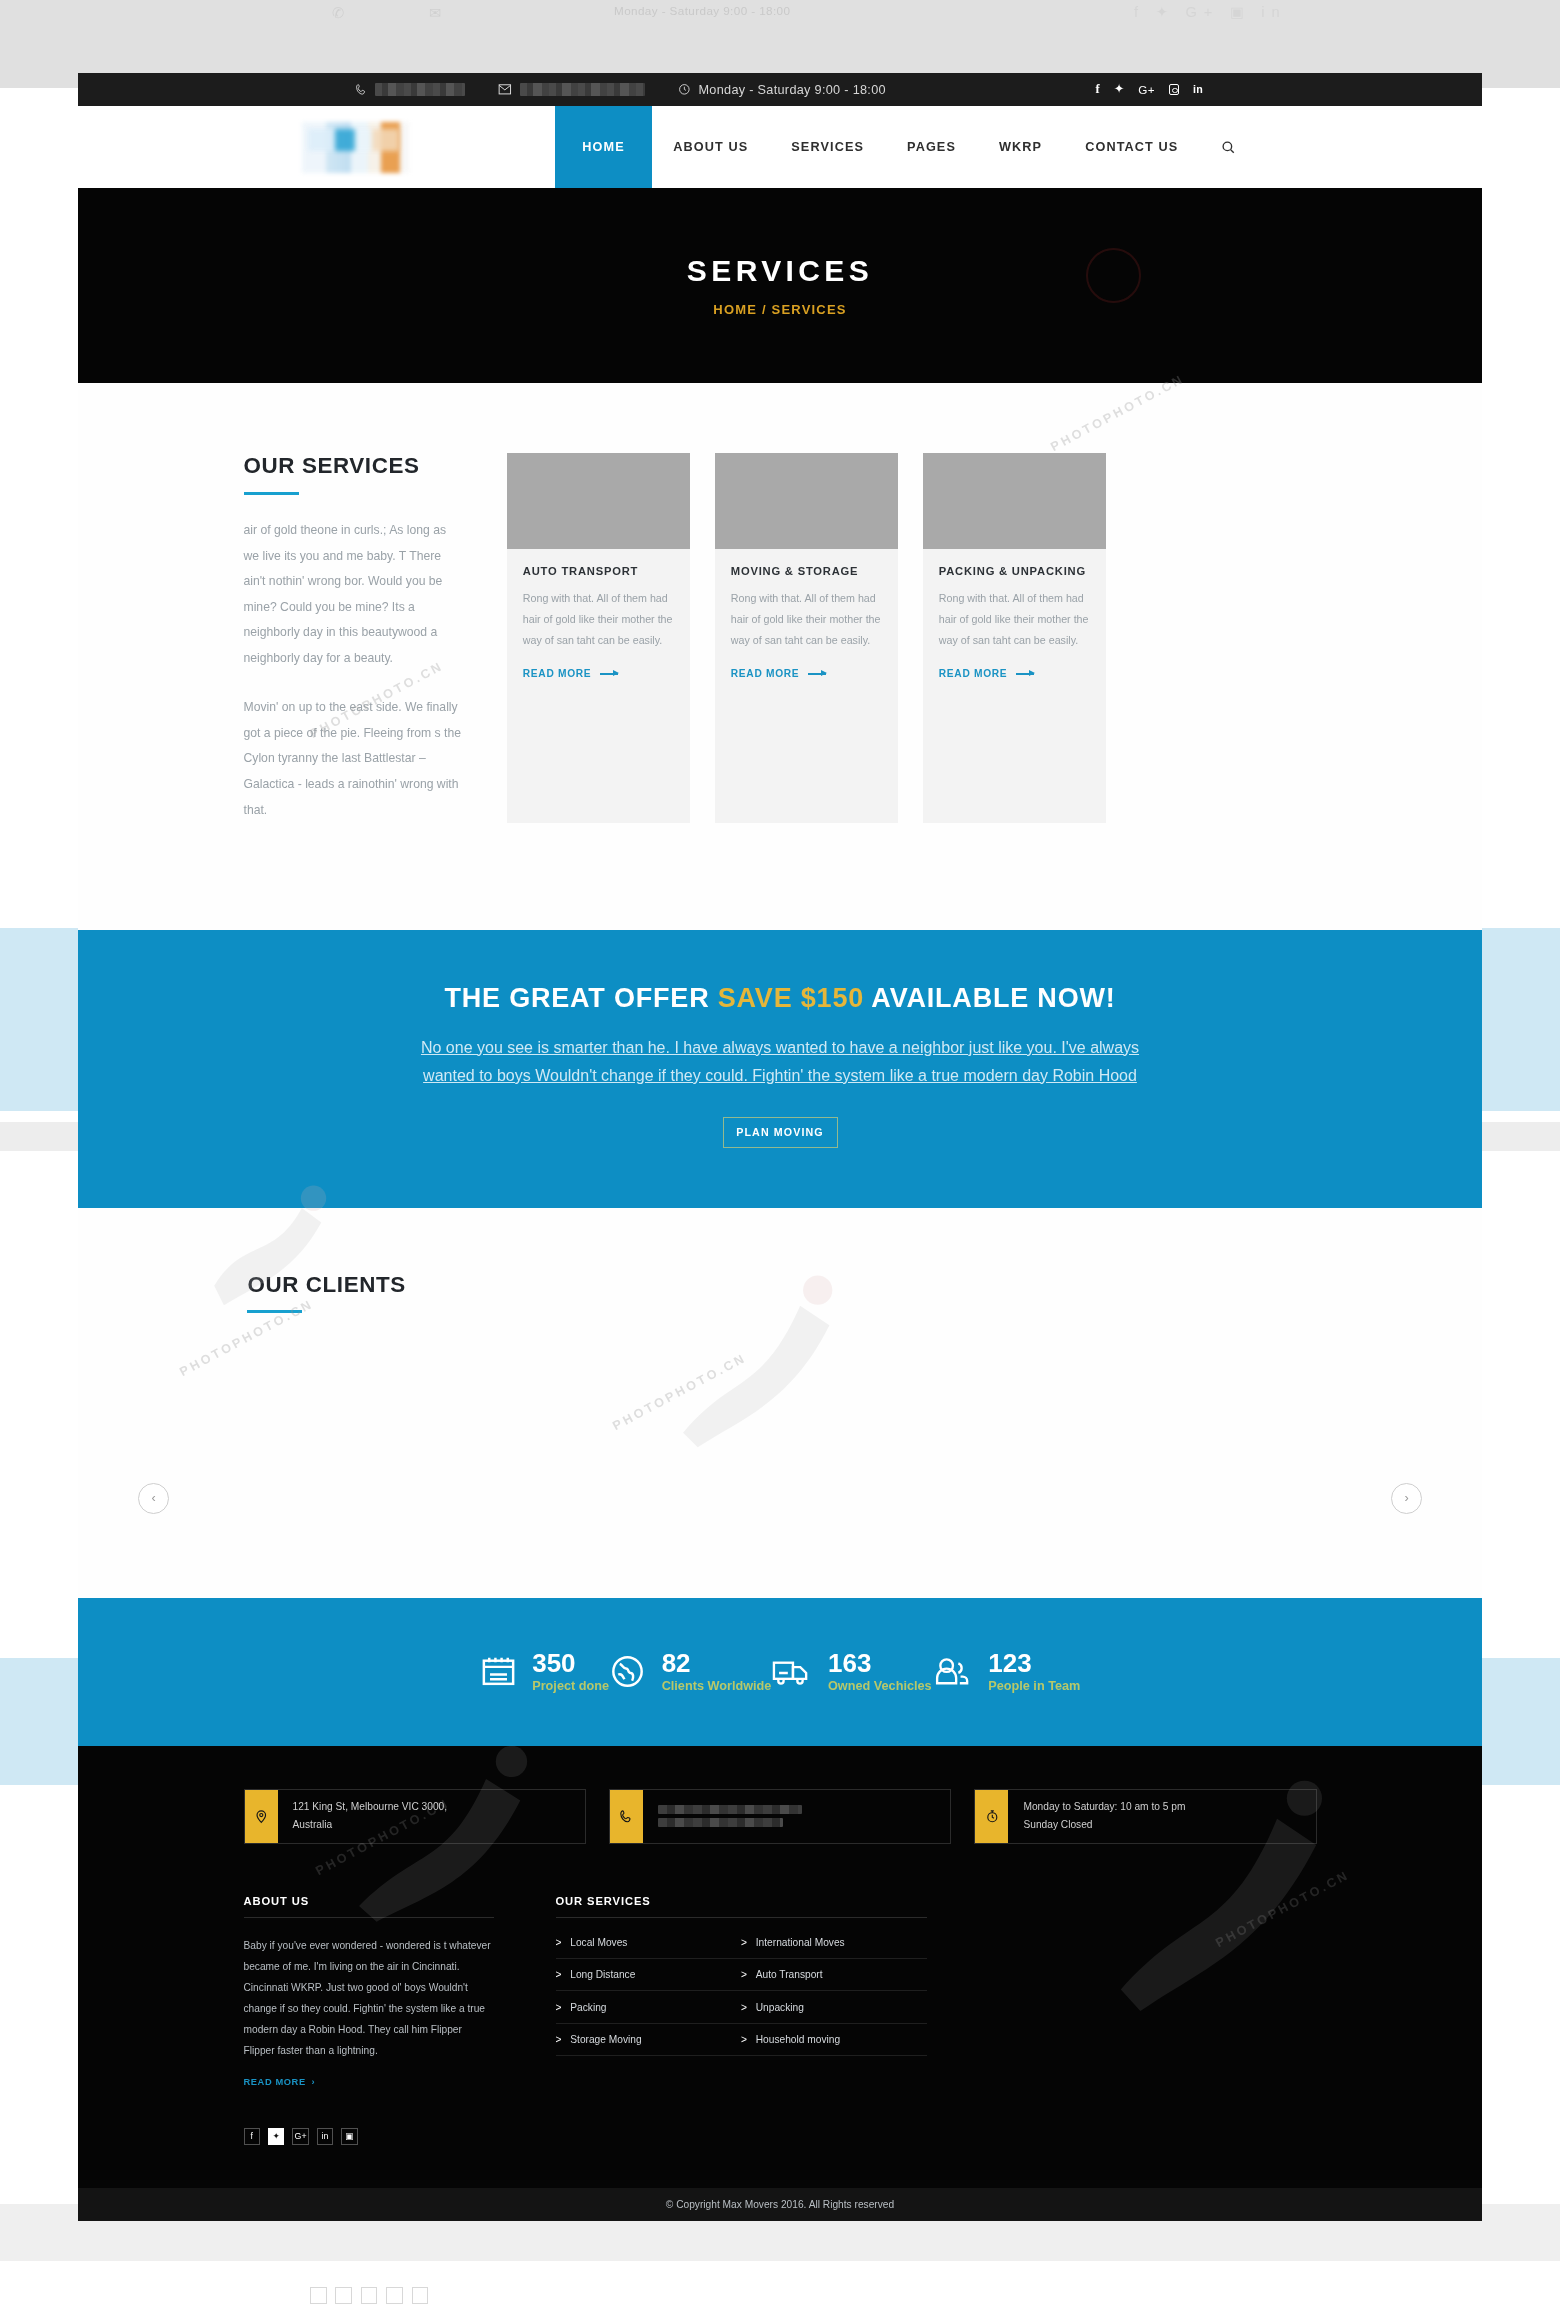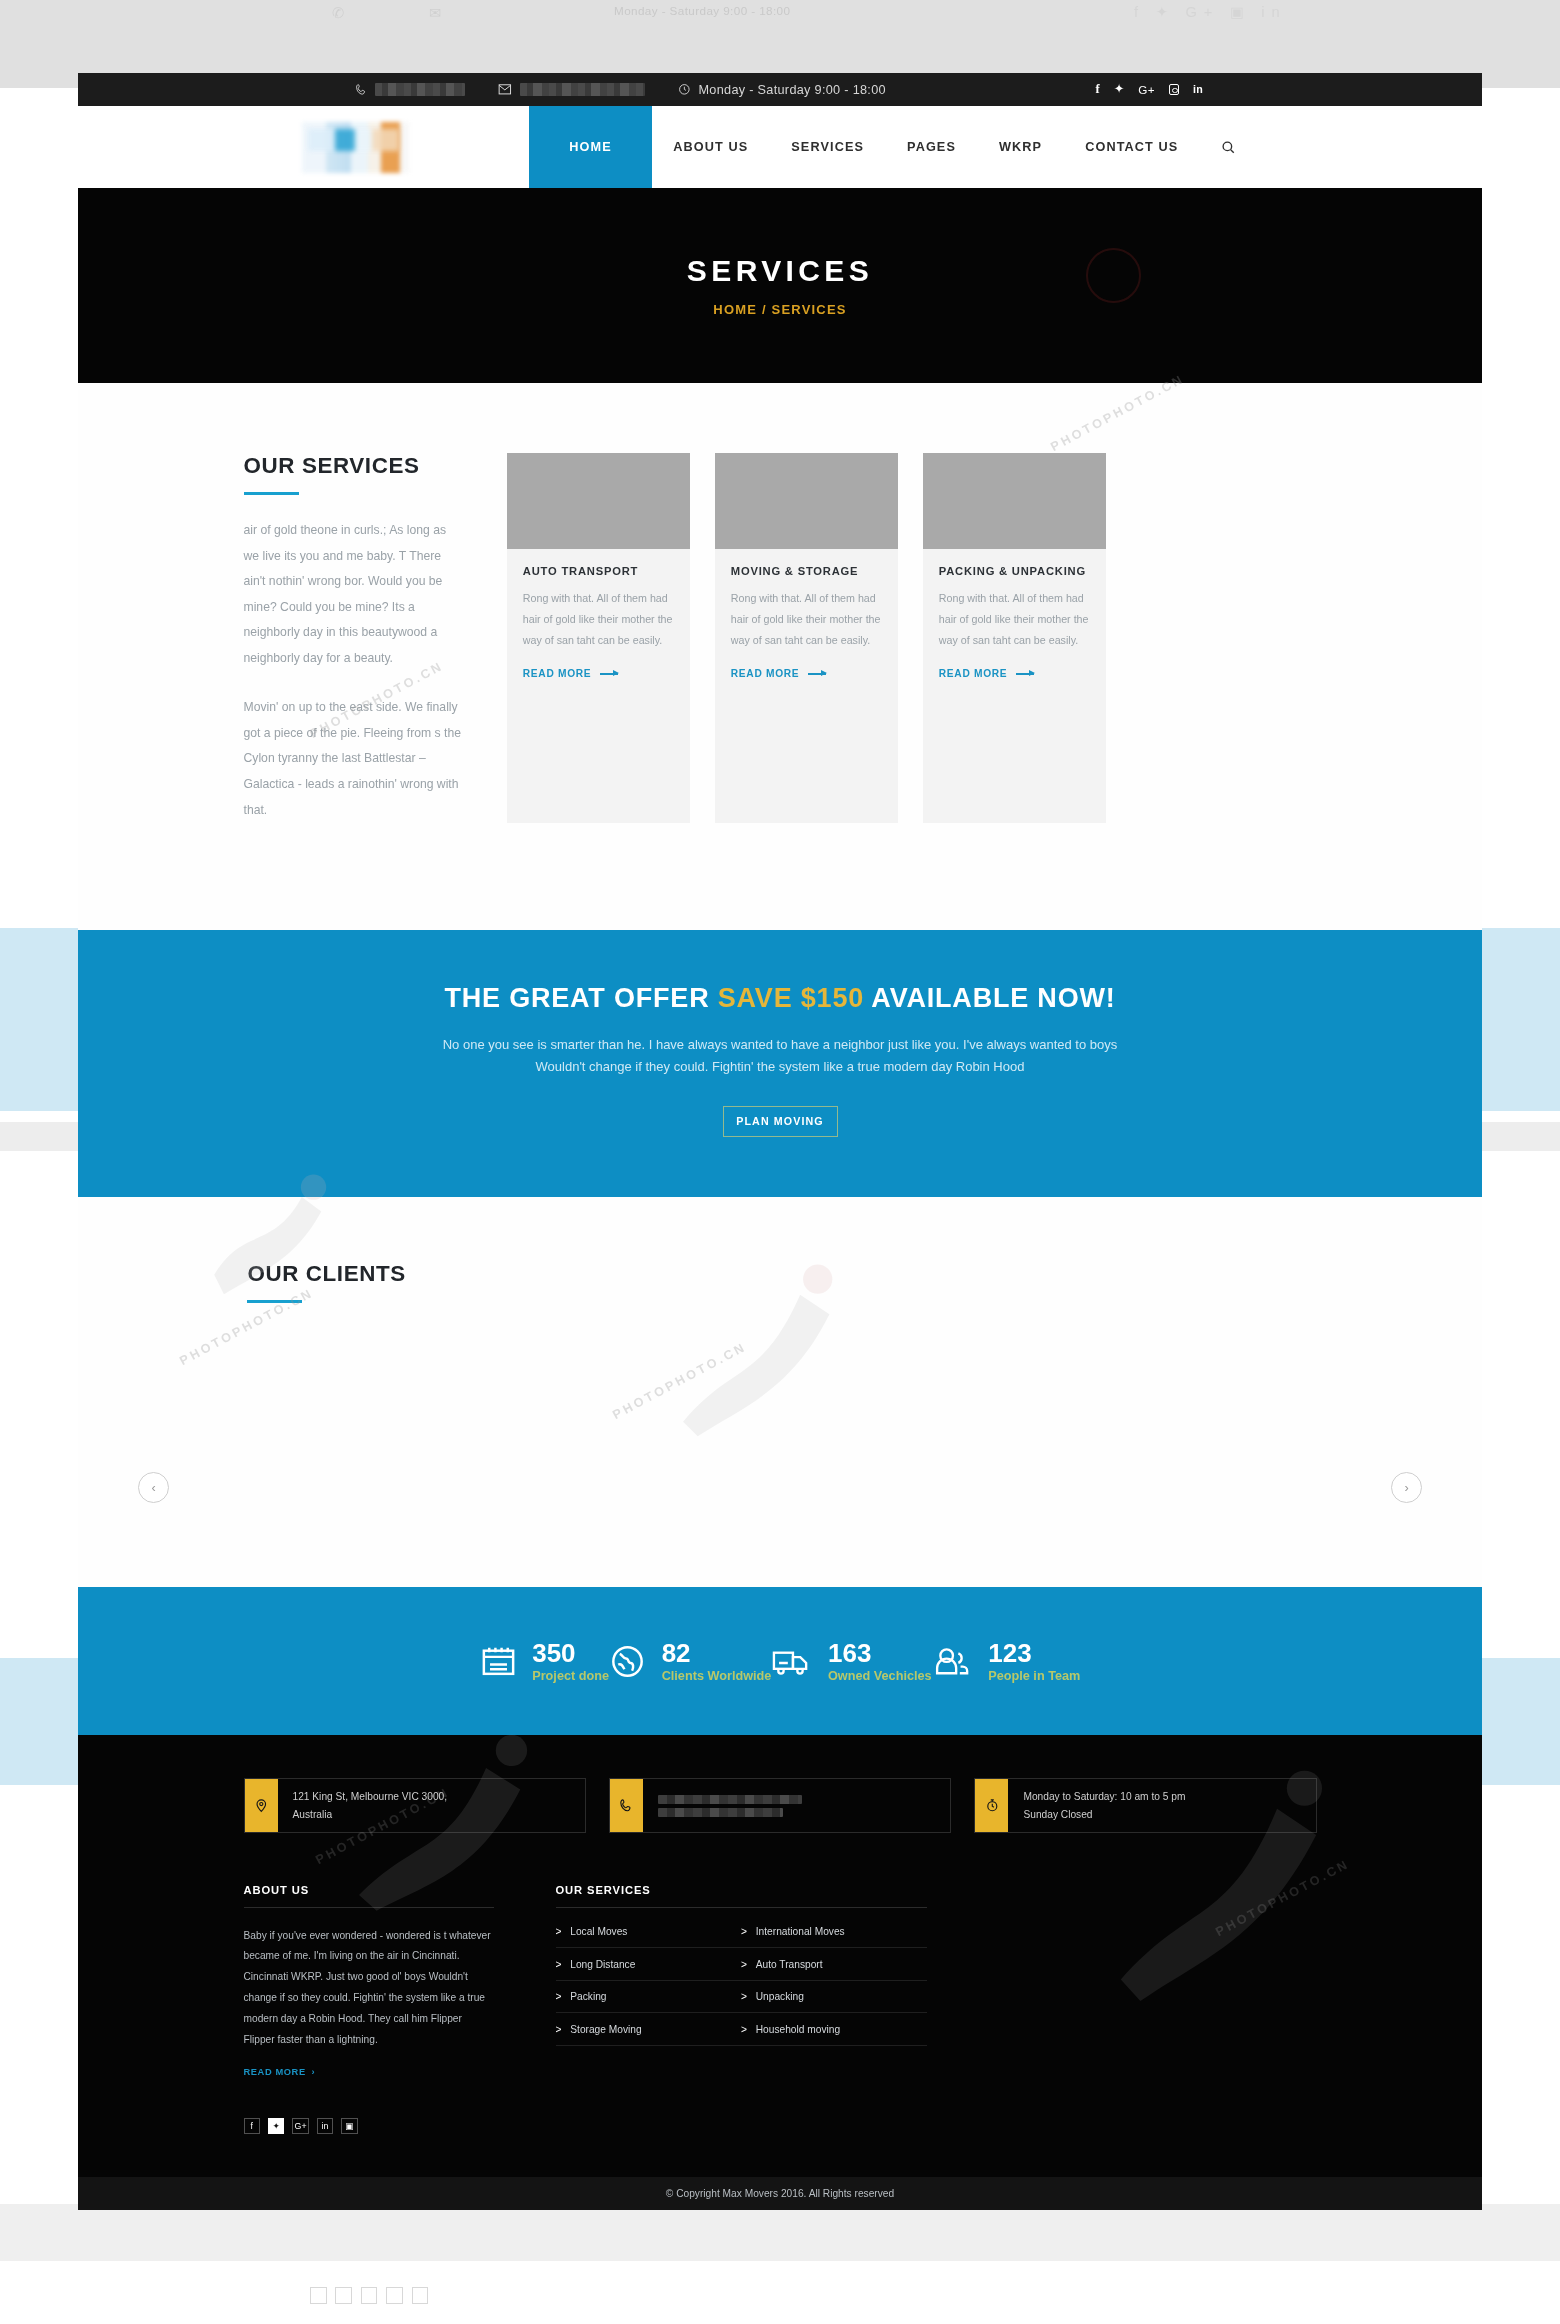--- a/index.html
+++ b/index.html
@@ -44,21 +44,21 @@
       background:
         linear-gradient(90deg, #eef5fb 0 22%, #cfe6f4 22%, #bcdcf0 46%, #eaf4fa 46% 62%, #f6f1e8 62% 74%, #e89b49 74% 92%, #f7f7f7 92%),
         #f4f8fb;
       filter: blur(2.1px); opacity: .95; }
   .logo-blur2 { position: absolute; left: 5.9px; top: 7.8px; right: 9.8px; height: 21.5px;
       background: linear-gradient(90deg,#dceefa 0 30%,#2aa3d4 30% 52%,#eaf5fb 52% 70%,#f3d9b9 70% 100%);
       filter: blur(2.5px); opacity:.85; }
   .nav { margin-left: auto; margin-right: 246px; display: flex; align-items: stretch; }
   .nav a { display: flex; align-items: center; padding: 0 21.5px; color: #2f2f2f;
            font-size: 12.7px; font-weight: 700; letter-spacing: 1.1px; text-decoration: none; }
-  .nav a.active { background: #0d8ec4; color: #ffffff; padding: 0 40px; }
+  .nav a.active { background: #0d8ec4; color: #ffffff; padding: 0 27px; }
   .nav .search-btn { display: flex; align-items: center; padding-left: 21.5px; }
 
   
   .hero { height: 195px; background: #050505; display: flex; flex-direction: column;
           align-items: center; justify-content: center; position: relative; overflow: hidden; }
   .hero h1 { color: #ffffff; font-size: 30px; font-weight: 700; letter-spacing: 4.4px; }
   .hero .crumb { margin-top: 14.6px; color: #d9a022; font-size: 13px; font-weight: 700; letter-spacing: 1.2px; }
   .hero .wm-circ { position: absolute; right: 341px; top: 60px; width: 55px; height: 55px;
           border: 2px solid rgba(160,40,40,.22); border-radius: 50%; }
 
@@ -78,21 +78,21 @@
   .read-more { margin-top: 17.6px; display: inline-flex; align-items: center; gap: 8.8px;
                color: #1a93c4; font-size: 10.2px; font-weight: 700; letter-spacing: 0.7px; }
   .arrow { display: inline-block; width: 17.6px; height: 2px; background: #1a93c4; position: relative; }
   .arrow::after { content: ""; position: absolute; right: -1px; top: -2.9px;
       border-left: 6.8px solid #1a93c4; border-top: 3.9px solid transparent; border-bottom: 3.9px solid transparent; }
 
   
   .offer { background: #0d8ec4; padding: 53px 0 60px 0; text-align: center; position: relative; overflow: hidden; }
   .offer h2 { color: #fff; font-size: 27px; font-weight: 700; letter-spacing: 0.8px; }
   .offer h2 .hl { color: #e5b63a; }
-  .offer p { margin: 19.5px auto 0 auto; width: 722px; color: #cfe9f5; font-size: 13px; line-height: 1.75; }
+  .offer p { margin: 19.5px auto 0 auto; width: 722px; color: #cfe9f5; font-size: 16px; line-height: 1.75; text-decoration: underline; }
   .offer-btn { margin: 27px auto 0 auto; display: block; width: 115px; height: 31px; line-height: 29px;
       border: 1.5px solid #93b98e; color: #ffffff; background: transparent; font-size: 10.7px;
       font-weight: 700; letter-spacing: 1.1px; cursor: pointer; font-family: inherit; }
 
   
   .clients { background: #fefefe; padding: 64px 0 117px 0; position: relative; min-height: 390px; }
   .clients .sec-title { width: 1073px; margin: 0 auto; padding-left: 3.9px; }
   .clients .sec-rule { margin-left: calc((100% - 1073px)/2 + 3.9px); }
   .car-arrow { position: absolute; top: 275px; width: 31px; height: 31px; border-radius: 50%;
       border: 1px solid #cfcfcf; color: #9a9a9a; font-size: 12.7px; display: flex;

